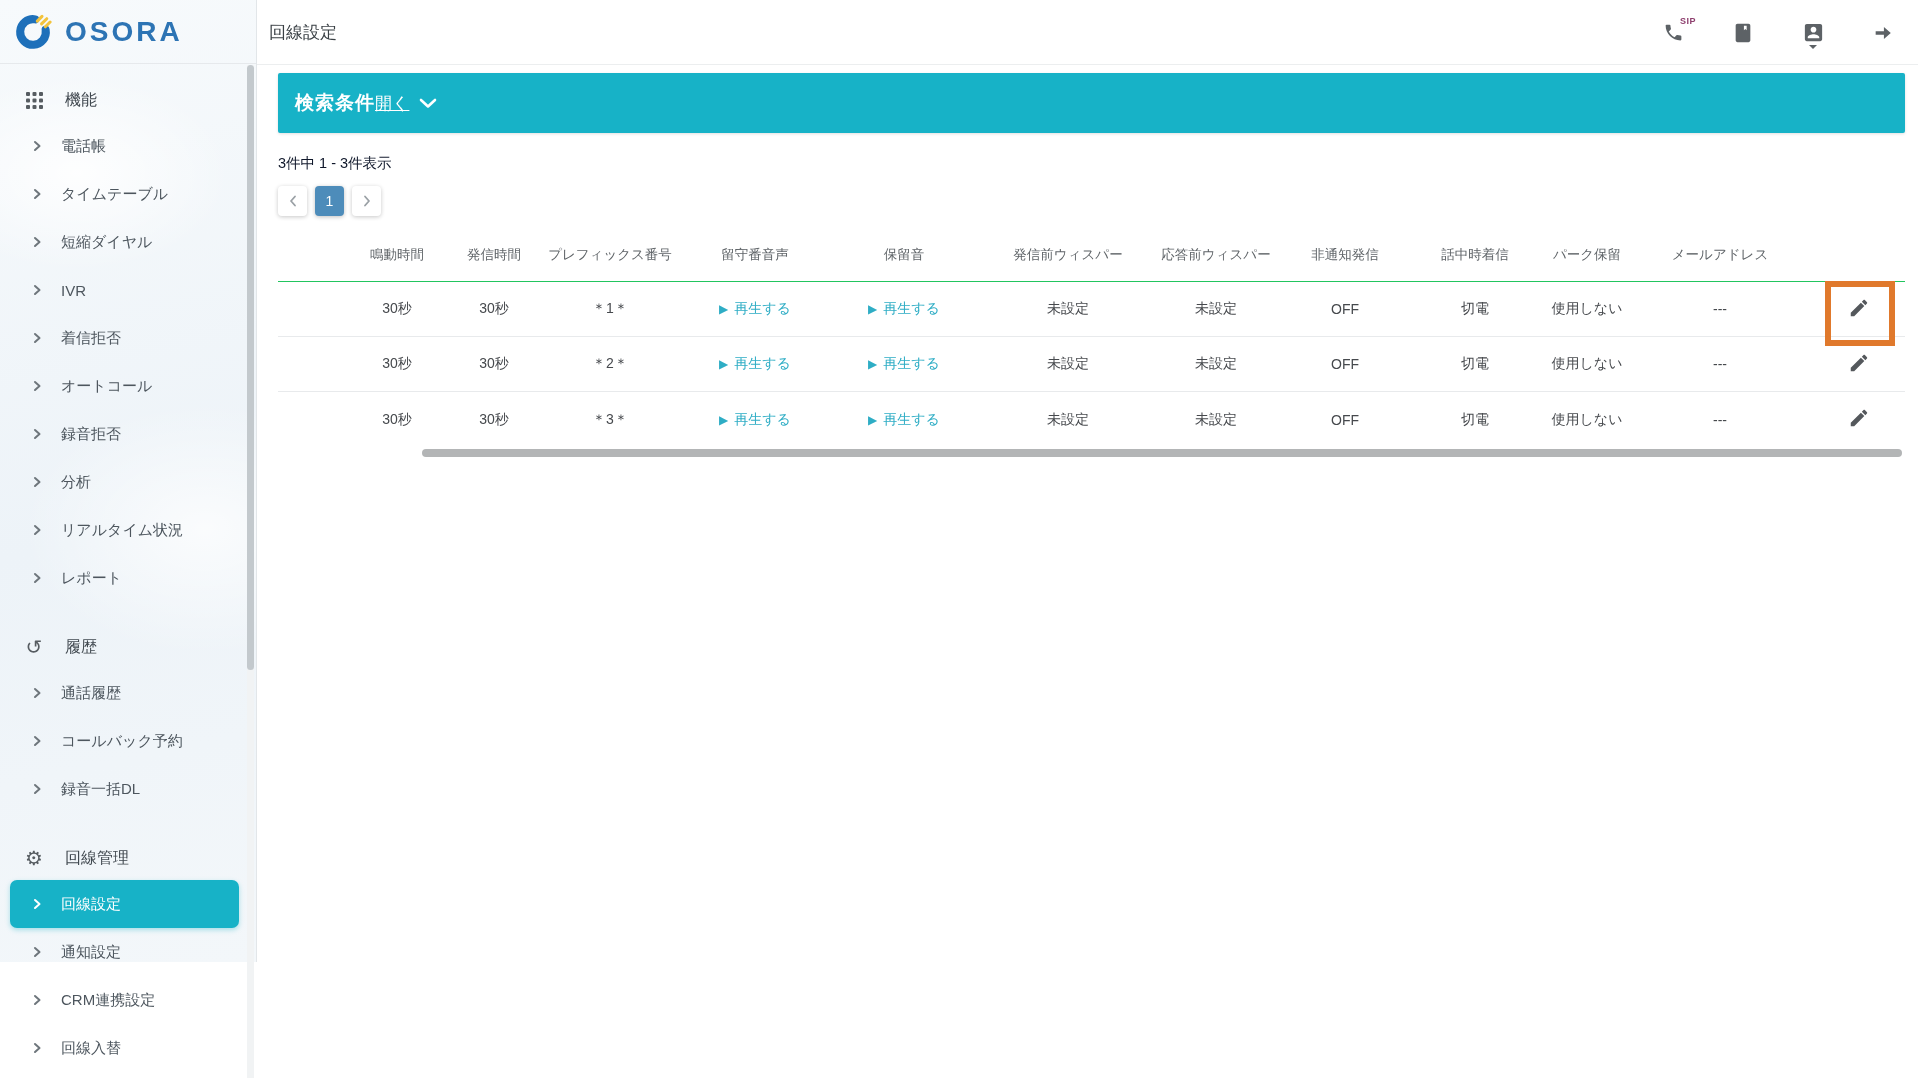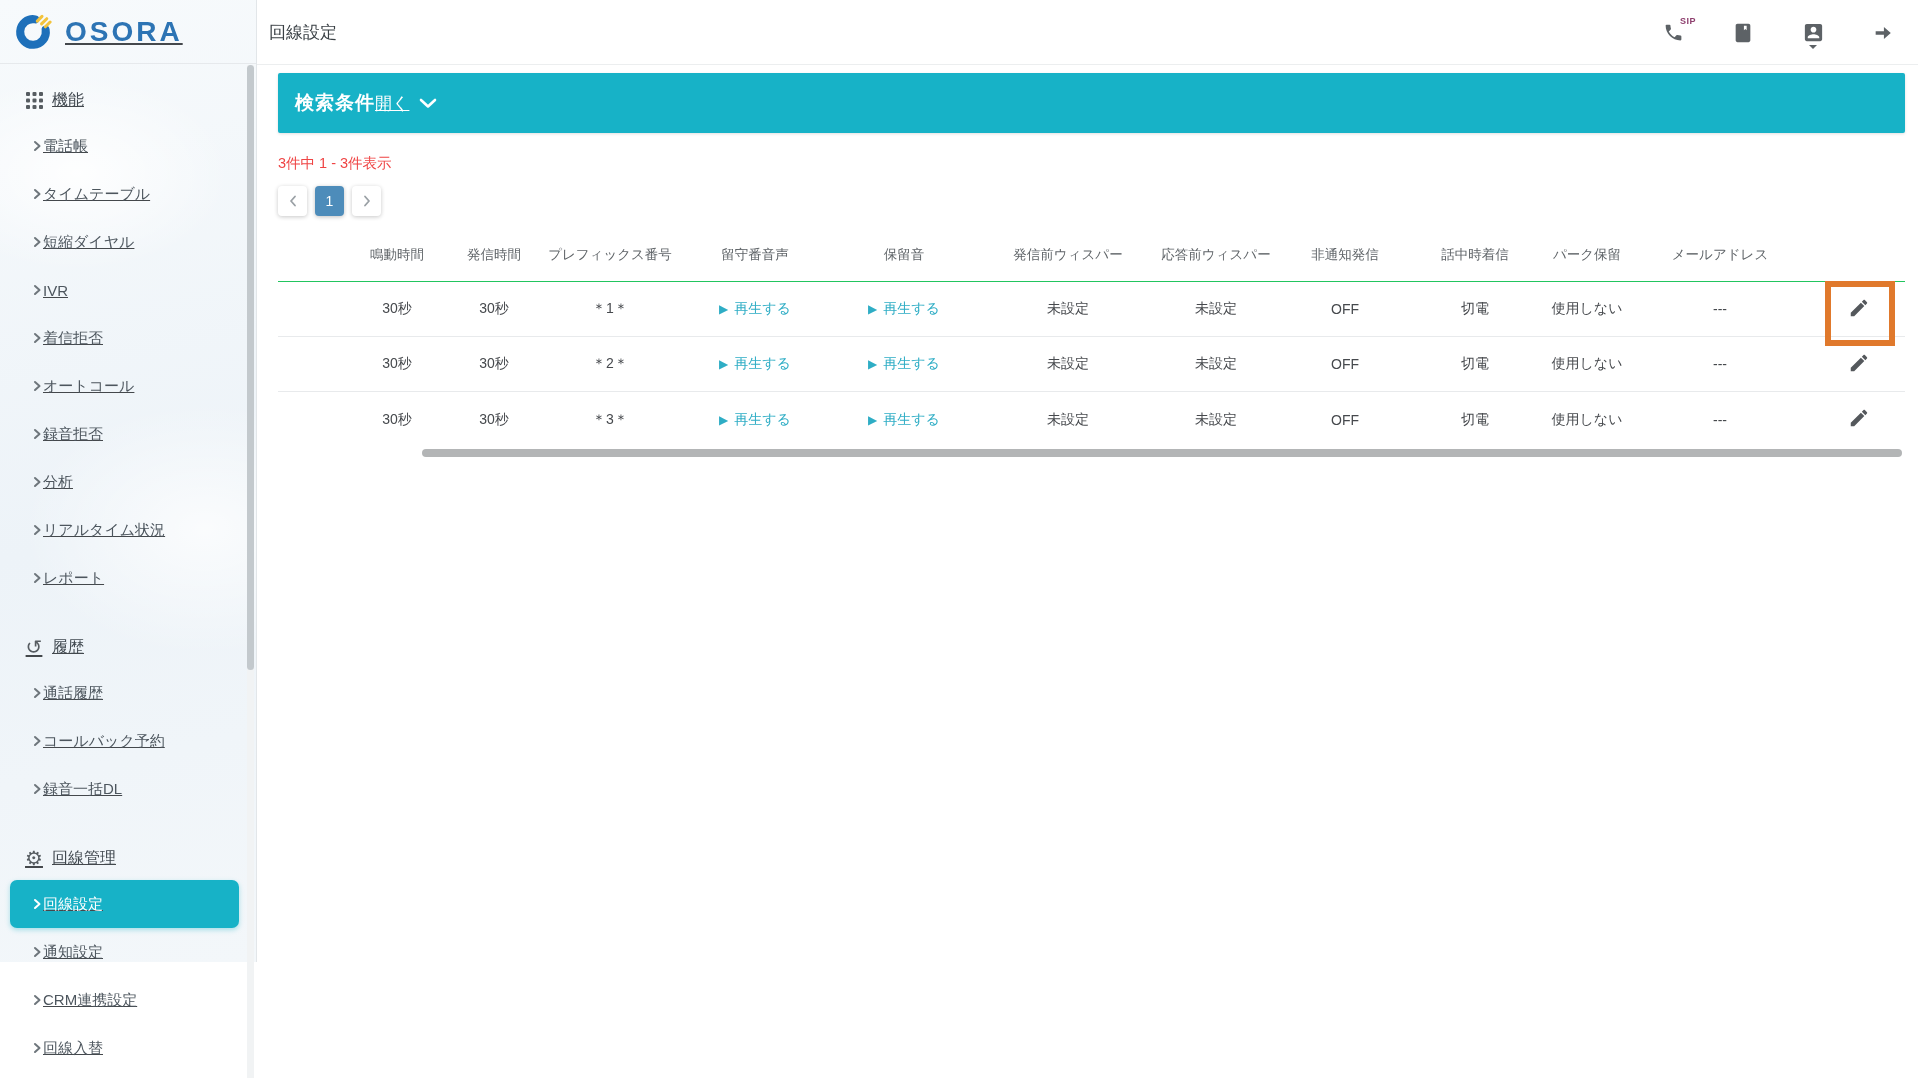--- a/index.html
+++ b/index.html
@@ -10,42 +10,41 @@
   }
 
   
   .sidebar {
     position:absolute; left:0; top:0; width:257px; height:962px;
     background:
       radial-gradient(220px 140px at 30% 18%, rgba(255,255,255,.9), rgba(255,255,255,0) 70%),
       radial-gradient(260px 180px at 80% 55%, rgba(255,255,255,.75), rgba(255,255,255,0) 70%),
       linear-gradient(168deg,#f7fafc 0%,#edf3f8 55%,#f3f7fa 100%);
     border-right:1px solid #e2e6e9;
-    text-decoration:underline;
   }
   .logo-row {
     height:64px; display:flex; align-items:center; padding-left:14px;
     border-bottom:1px solid #e6e9ec;
   }
   .logo-text { font-size:28px; font-weight:bold; color:#2d74b4; letter-spacing:3px; margin-left:13px; }
   .nav { padding-top:14px; }
   .nav-section {
     height:44px; display:flex; align-items:center; padding-left:22px;
     color:#40484f; font-size:16px;
   }
   .nav-section.spaced { margin-top:23px; }
   .nav-section .sec-icon { width:24px; display:flex; justify-content:center; color:#565c61; }
   .nav-section .sec-glyph { font-size:20px; line-height:1; color:#565c61; }
-  .nav-section span.lbl { margin-left:6px; }
+  .nav-section span.lbl { margin-left:19px; }
   .nav-item {
     height:48px; display:flex; align-items:center; padding-left:31px;
     color:#4d565e; font-size:15px; cursor:pointer;
   }
   .nav-item .chev { width:12px; height:12px; flex:0 0 12px; display:flex; }
-  .nav-item span.lbl { white-space:nowrap; }
+  .nav-item span.lbl { margin-left:18px; white-space:nowrap; }
   .nav-item.active {
     background:#17b2c7; color:#ffffff;
     margin:0 17px 0 10px; padding-left:21px; border-radius:7px;
     box-shadow:0 2px 5px rgba(23,178,199,.35);
   }
   .nav-item.active .chev polyline { stroke:#ffffff; }
   .side-scroll-track { position:absolute; top:65px; right:2px; width:7px; height:1013px; background:#f1f3f4; }
   .side-scroll-thumb { position:absolute; top:65px; right:2px; width:7px; height:605px; background:#c3c9cd; border-radius:4px; }
 
   
@@ -68,21 +67,21 @@
   .content { position:absolute; left:257px; top:65px; right:0; bottom:0; background:#ffffff; padding:0 13px 0 21px; }
 
   .search-panel {
     margin-top:8px; height:60px; background:#17b2c7; border-radius:2px;
     display:flex; align-items:center; padding:0 17px;
     box-shadow:0 1px 3px rgba(0,0,0,.12); cursor:pointer;
   }
   .search-title { color:#ffffff; font-size:19px; font-weight:bold; letter-spacing:1px; }
   .search-toggle { display:flex; align-items:center; gap:10px; color:#ffffff; font-size:17px;text-decoration:underline; }
 
-  .count-text { margin-top:21px; font-size:14.5px; color:#ef4444; }
+  .count-text { margin-top:21px; font-size:14.5px; color:#0f172a; }
 
   .pager { margin-top:13px; display:flex; gap:8px; }
   .page-btn {
     width:29px; height:30px; border:none; border-radius:4px; background:#ffffff;
     box-shadow:0 1px 4px rgba(0,0,0,.22); display:flex; align-items:center; justify-content:center;
     cursor:pointer; color:#8a9095; font-size:14px;
   }
   .page-btn.current { background:#4d8cba; color:#ffffff; box-shadow:0 1px 4px rgba(0,0,0,.25); }
 
   

